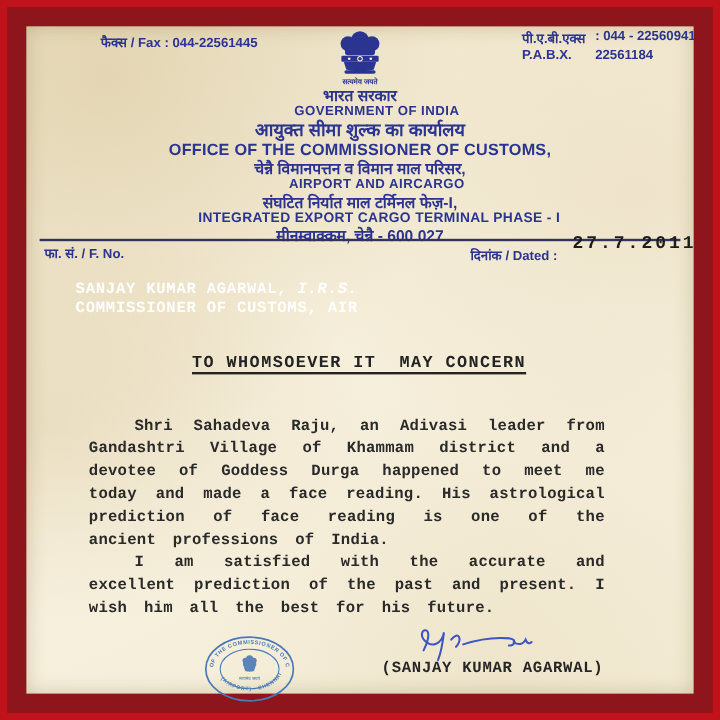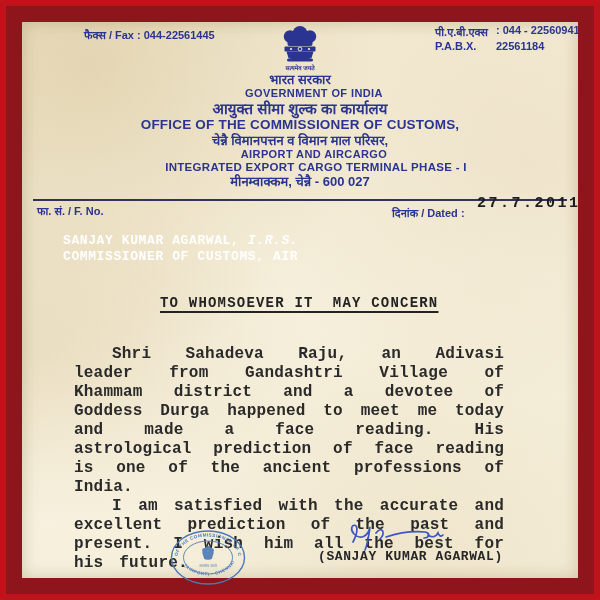--- a/index.html
+++ b/index.html
@@ -43,21 +43,21 @@
 
   .sender{left:63px;top:233px;font-size:13px;font-weight:bold;
           line-height:16px;letter-spacing:.6px;color:#ffffff;}
   .irs{font-style:italic;}
 
   .subject{left:160px;top:295px;font-size:14px;font-weight:bold;
            letter-spacing:1.2px;color:#232323;white-space:pre;
            text-decoration:underline;text-decoration-thickness:2px;
            text-underline-offset:4px;}
 
-  .body-text{left:74px;top:345px;width:430px;font-size:16px;font-weight:600;
+  .body-text{left:74px;top:345px;width:430px;font-size:13px;font-weight:600;
              line-height:19px;color:#2a2a2a;text-align:justify;
              word-spacing:6px;letter-spacing:.2px;}
   .body-text p{margin:0;text-indent:38px;}
 
   .stamp{left:169px;top:529px;}
   .sig{left:343px;top:520px;}
   .signed{left:318px;top:549px;font-size:13px;font-weight:bold;
           letter-spacing:.6px;color:#262626;}
 </style>
 </head>
@@ -92,20 +92,21 @@
     <text x="21" y="46" text-anchor="middle" font-size="6" fill="#2b3490" font-weight="bold">सत्यमेव जयते</text>
   </svg>
 
   <div class="abs letterhead navy">
     <div class="lh-hi-sm">भारत सरकार</div>
     <div class="lh-en-sm">GOVERNMENT OF INDIA</div>
     <div class="lh-hi-lg">आयुक्त सीमा शुल्क का कार्यालय</div>
     <div class="lh-en-lg">OFFICE OF THE COMMISSIONER OF CUSTOMS,</div>
     <div class="lh-hi-md">चेन्नै विमानपत्तन व विमान माल परिसर,</div>
     <div class="lh-en-sm">AIRPORT AND AIRCARGO</div>
+    <div class="lh-hi-md">संघटित निर्यात माल टर्मिनल फेज़-I,</div>
     <div class="lh-en-md">INTEGRATED EXPORT CARGO TERMINAL PHASE - I</div>
     <div class="lh-hi-md">मीनम्वाक्कम, चेन्नै - 600 027</div>
   </div>
 
   <div class="abs rule"></div>
 
   <div class="abs fno navy">फा. सं. / F. No.</div>
   <div class="abs dated navy">दिनांक / Dated :</div>
   <div class="abs dateval mono">27.7.2011</div>
 

